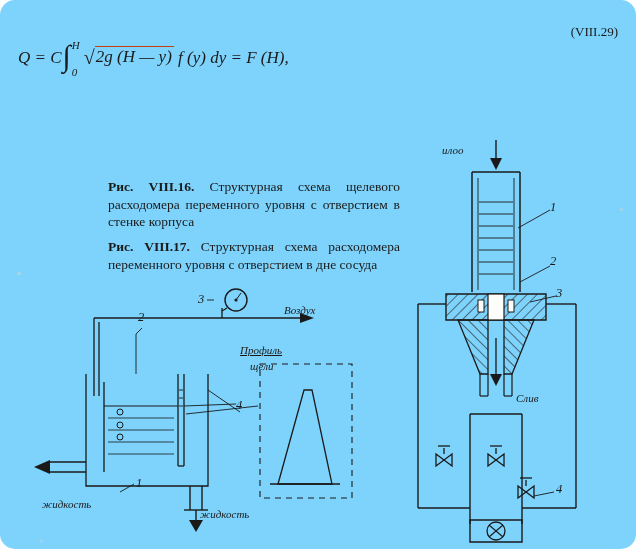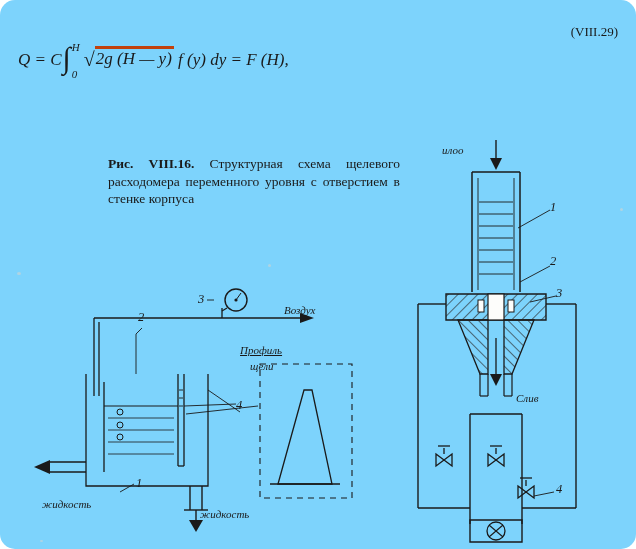--- a/index.html
+++ b/index.html
@@ -73,21 +73,21 @@
     position: relative;
     padding-left: 2px;
   }
   .radical .rad-sign {
     font-size: 20px;
     font-style: normal;
     position: relative;
     top: 1px;
   }
   .radical .rad-body {
-    border-top: 3px solid #c2410c;
+    border-top: 1px solid #c2410c;
     padding: 0 2px 0 1px;
     display: inline-block;
     position: relative;
     top: -1px;
     margin-top: 27px;
   }
   .formula-num {
     position: absolute;
     right: 0;
     top: 8px;
@@ -106,20 +106,21 @@
     text-align: justify;
   }
 
   
   .caption {
     position: absolute;
     font-size: 13.5px;
     line-height: 17.5px;
     text-align: justify;
     width: 292px;
+    margin-top: 23px;
   }
   .caption-1 { left: 108px; top: 155px; }
   .caption-2 { left: 108px; top: 215px; }
   .caption b { font-weight: bold; }
 
   
   .fig {
     position: absolute;
   }
   .fig-left { left: 8px; top: 286px; width: 356px; height: 252px; }
@@ -160,20 +161,24 @@
       </span><span class="radical"><span class="rad-sign">√</span><span class="rad-body">2g (H — y)</span></span>
       <span>f (y) dy = F (H),</span>
     </div>
     <div class="formula-num">(VIII.29)</div>
   </div>
 
 
   <div class="caption caption-1">
     <b>Рис. VIII.16.</b>
     <span>Структурная схема щелевого расходомера переменного уровня с отверстием в стенке корпуса</span>
+  </div>
+  <div class="caption caption-2">
+    <b>Рис. VIII.17.</b>
+    <span>Структурная схема расходомера переменного уровня с отверстием в дне сосуда</span>
   </div>
 
   <div class="fig fig-left">
     <svg width="356" height="252" viewBox="0 0 356 252">
       <g stroke="#1a1a1a" fill="none" stroke-width="1.3">
 
         <path d="M78 88 L78 200 L200 200 L200 88"></path>
 
         <path d="M170 88 L170 180"></path>
         <path d="M176 88 L176 180"></path>

